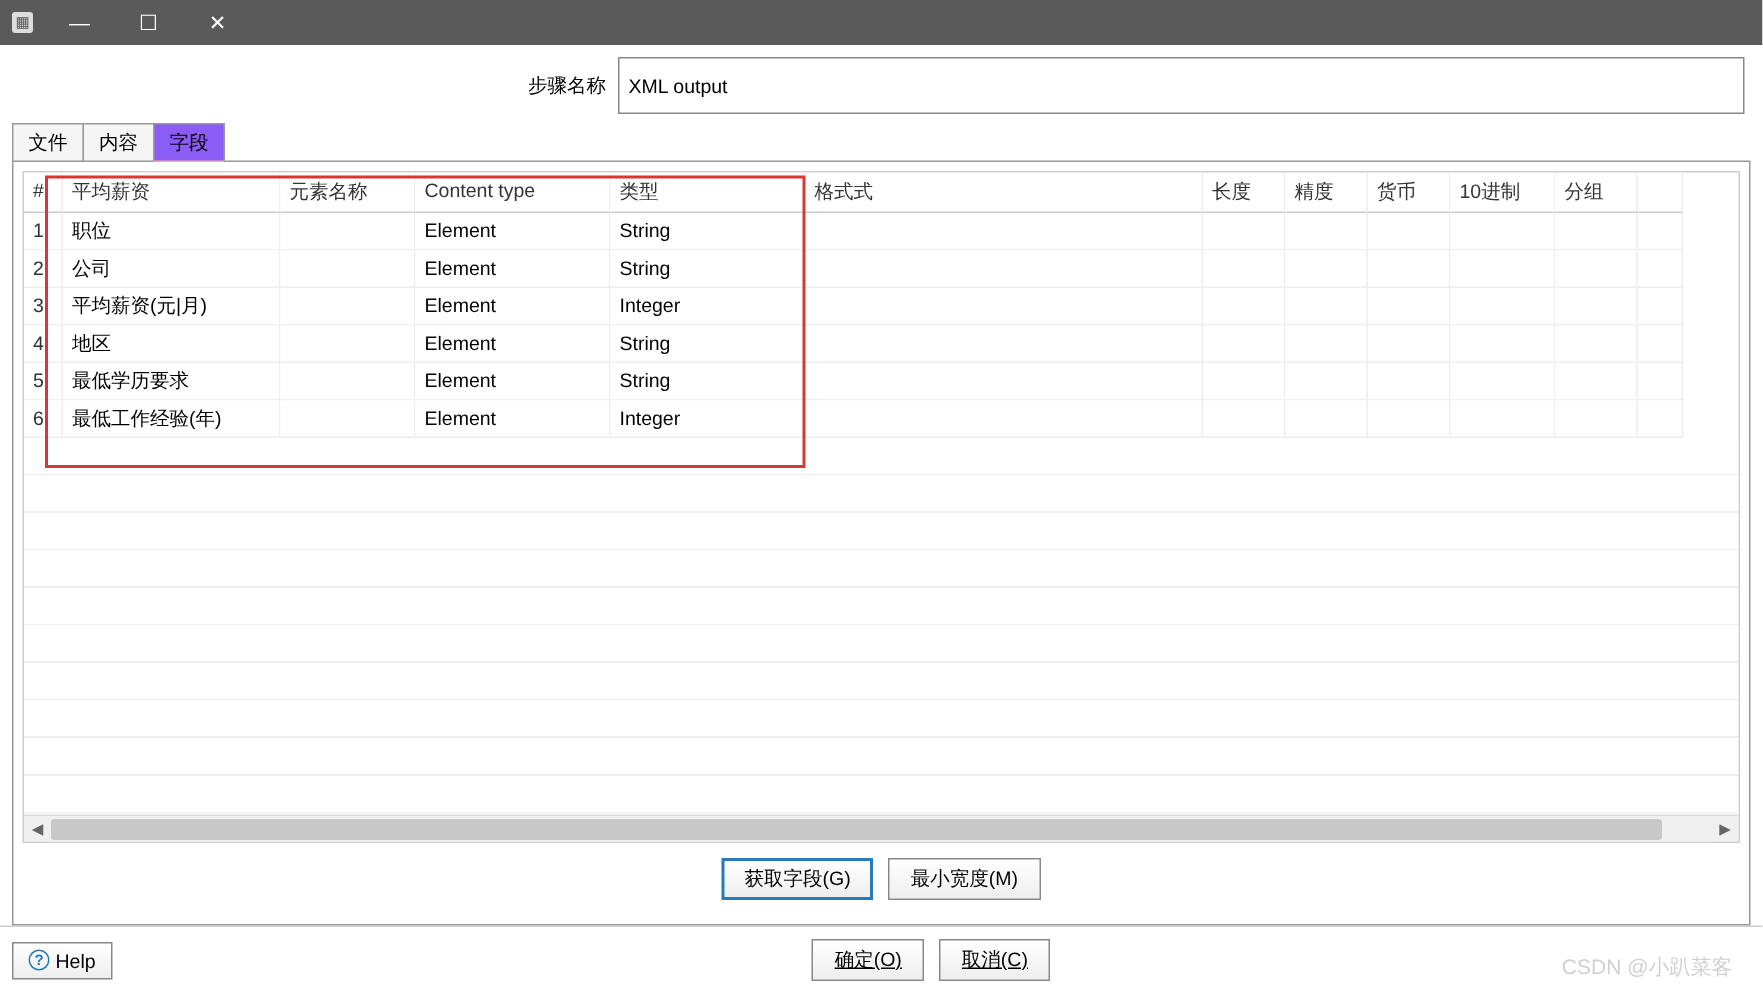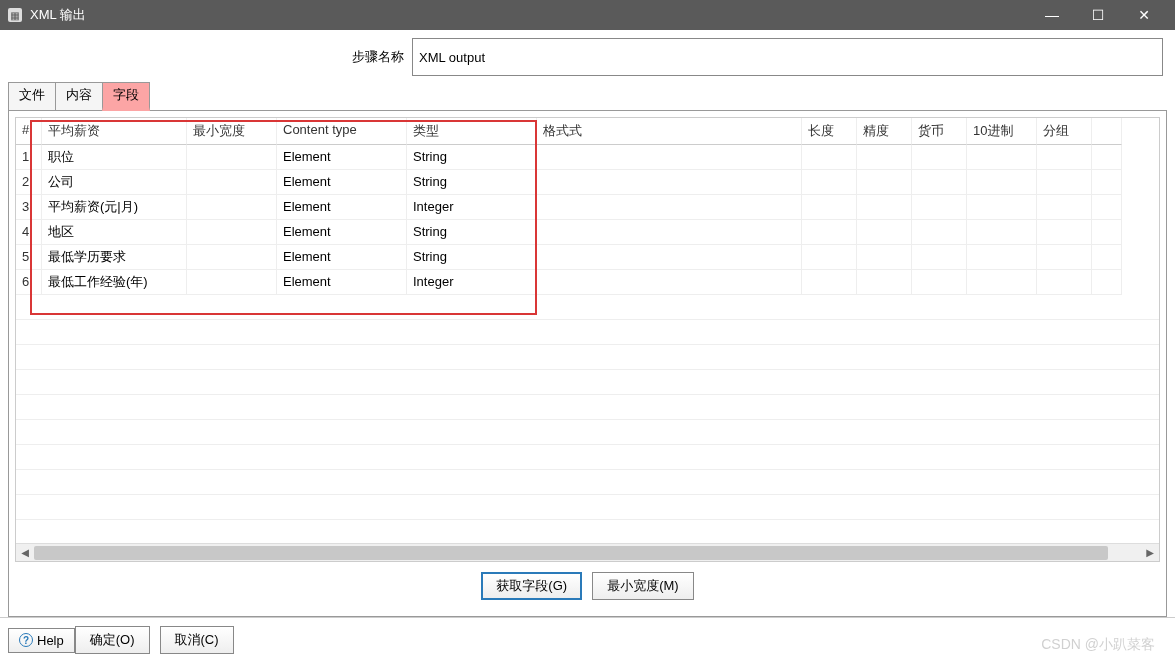--- a/index.html
+++ b/index.html
@@ -7,21 +7,21 @@
 .titlebar { background: #5a5a5a; color: #fff; height: 30px; display: flex; align-items: center; padding: 0 8px; }
 .titlebar .icon { width: 14px; height: 14px; background: #ddd; margin-right: 8px; border-radius: 2px; display: flex; align-items: center; justify-content: center; font-size: 10px; color: #555; }
 .titlebar .title { flex: 1; font-size: 13px; }
 .titlebar .win-btn { width: 46px; height: 30px; display: flex; align-items: center; justify-content: center; color: #fff; font-size: 14px; }
 .content { flex: 1; display: flex; flex-direction: column; padding: 8px 8px 0 8px; background: #fff; justify-content: space-between; }
 .step-row { display: flex; align-items: center; margin-bottom: 6px; padding: 0 4px; }
 .step-label { width: 400px; text-align: right; padding-right: 8px; font-size: 13px; }
 .step-input { flex: 1; height: 24px; border: 1px solid #888; padding: 18px 6px; font-size: 13px; font-family: inherit; }
 .tabs { display: flex; border-bottom: none; }
 .tab { padding: 3px 10px; border: 1px solid #999; border-bottom: none; background: #f5f5f5; margin-right: -1px; font-size: 13px; cursor: pointer; }
-.tab.active { background: #fca5a5; border-bottom: 4px solid #fca5a5; position: relative; z-index: 2; }
+.tab.active { background: #8b5cf6; border-bottom: 1px solid #fca5a5; position: relative; z-index: 2; }
 .panel-border { border: 1px solid #999; flex: 1; display: flex; flex-direction: column; margin-top: -1px; padding: 6px; min-height: 0; }
 .table-wrap { flex: 1; border: 1px solid #ccc; overflow: hidden; display: flex; flex-direction: column; min-height: 0; position: relative; }
 .grid { display: grid; grid-template-columns: 26px 145px 90px 130px 130px 265px 55px 55px 55px 70px 55px 30px; font-size: 13px; }
 .grid-head { display: contents; }
 .grid-head > div { border-bottom: 1px solid #ccc; border-right: 1px solid #eee; padding: 4px 6px; background: #fff; color: #333; white-space: nowrap; overflow: hidden; }
 .grid-body { display: contents; }
 .grid-row { display: contents; }
 .grid-row > div { border-bottom: 1px solid #eee; border-right: 1px solid #eee; padding: 3px 6px; background: #fff; white-space: nowrap; overflow: hidden; height: 25px; line-height: 18px; }
 .grid-row > div.rownum { color: #333; }
 .empty-rows { flex: 1; background: repeating-linear-gradient(to bottom, #fff 0, #fff 24px, #eee 24px, #eee 25px); }
@@ -29,29 +29,28 @@
 .hscroll { height: 18px; background: #f0f0f0; border-top: 1px solid #ddd; display: flex; align-items: center; }
 .hscroll .arrow { width: 18px; height: 18px; display: flex; align-items: center; justify-content: center; color: #666; font-size: 10px; }
 .hscroll .track { flex: 1; height: 18px; background: #f0f0f0; position: relative; }
 .hscroll .thumb { position: absolute; left: 0; width: 97%; height: 14px; top: 2px; background: #c8c8c8; border-radius: 2px; }
 .btn-row { display: flex; justify-content: center; gap: 10px; padding: 10px 0; }
 .btn { padding: 4px 14px; border: 1px solid #888; background: linear-gradient(#fff,#eee); font-size: 13px; font-family: inherit; cursor: pointer; }
 .btn.primary { border: 2px solid #2a7ab9; padding: 3px 13px; }
 .footer { border-top: 1px solid #ccc; padding: 8px; display: flex; align-items: center; }
 .help-btn { padding: 4px 10px; border: 1px solid #888; background: linear-gradient(#fff,#eee); font-size: 13px; display: flex; align-items: center; gap: 4px; cursor: pointer; }
 .help-icon { width: 14px; height: 14px; border-radius: 50%; border: 1.5px solid #2a7ab9; color: #2a7ab9; font-size: 10px; display: flex; align-items: center; justify-content: center; font-weight: bold; }
-.footer-btns { flex: 1; display: flex; gap: 10px; }
+.footer-btns { flex: 1; display: flex; justify-content: center; gap: 10px; text-decoration: underline; }
 .watermark { position: absolute; right: 20px; bottom: 8px; color: rgba(120,120,120,0.35); font-size: 14px; pointer-events: none; }
 </style>
 </head>
 <body>
 
 <div class="titlebar">
   <span class="icon">▦</span>
-  <span class="title">XML 输出</span>
   <div class="win-btn">―</div>
   <div class="win-btn">☐</div>
   <div class="win-btn">✕</div>
 </div>
 
 <div class="content">
   <div class="step-row">
     <div class="step-label">步骤名称</div>
     <input class="step-input" type="text" value="XML output" style="">
   </div>
@@ -61,21 +60,21 @@
     <div class="tab">内容</div>
     <div class="tab active">字段</div>
   </div>
 
   <div class="panel-border">
     <div class="table-wrap">
       <div class="grid" id="grid">
         <div class="grid-head">
           <div>#</div>
           <div>平均薪资</div>
-          <div>最小宽度</div>
+          <div>元素名称</div>
           <div>Content type</div>
           <div>类型</div>
           <div>格式式</div>
           <div>长度</div>
           <div>精度</div>
           <div>货币</div>
           <div>10进制</div>
           <div>分组</div>
           <div></div>
         </div>

